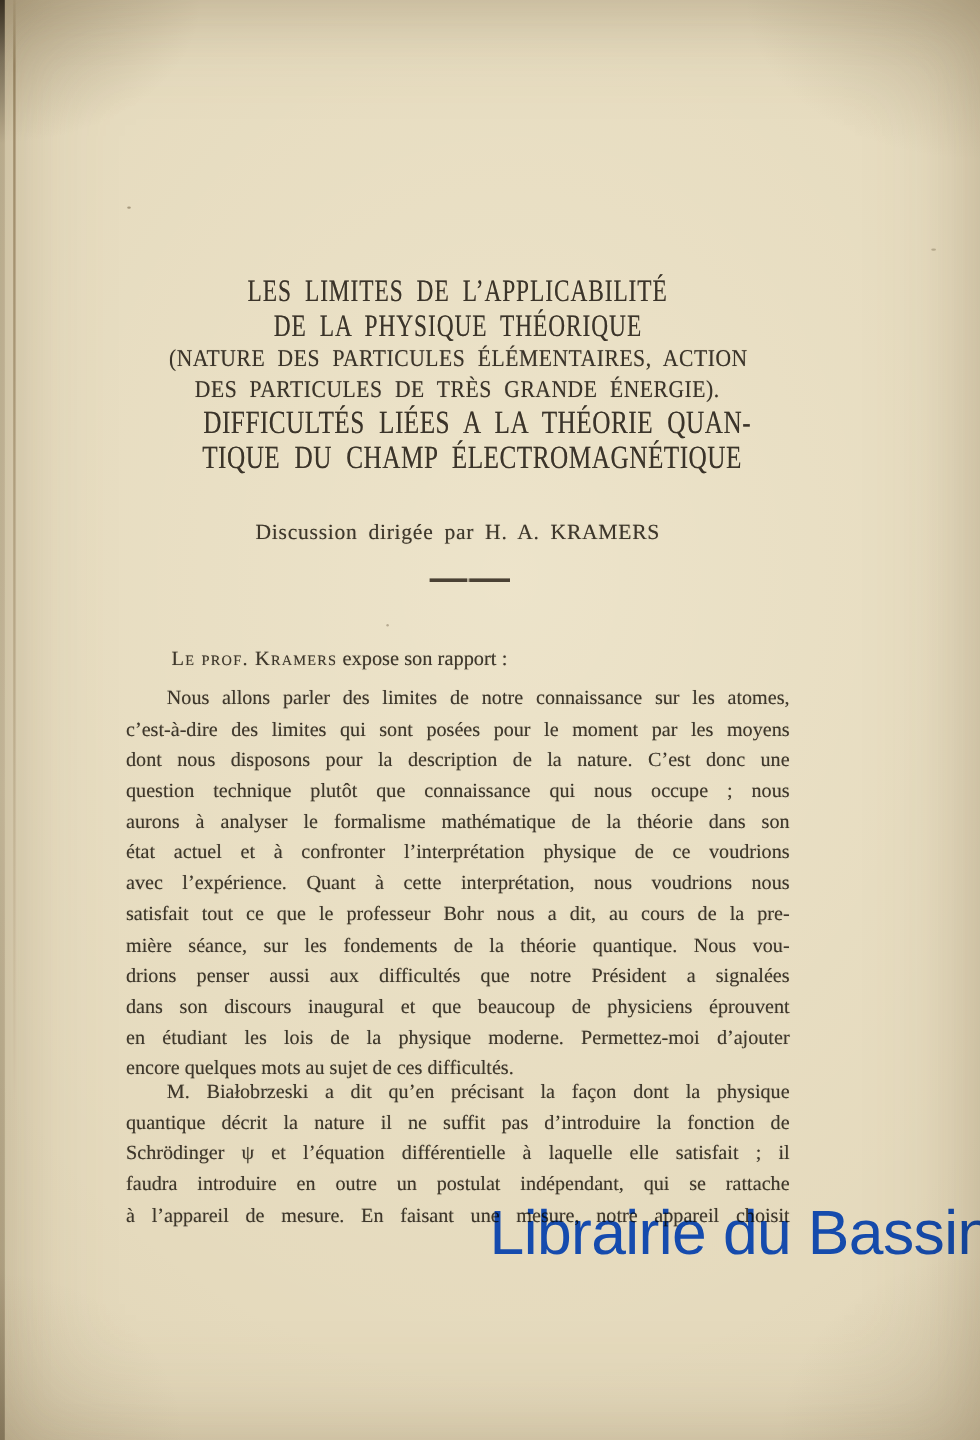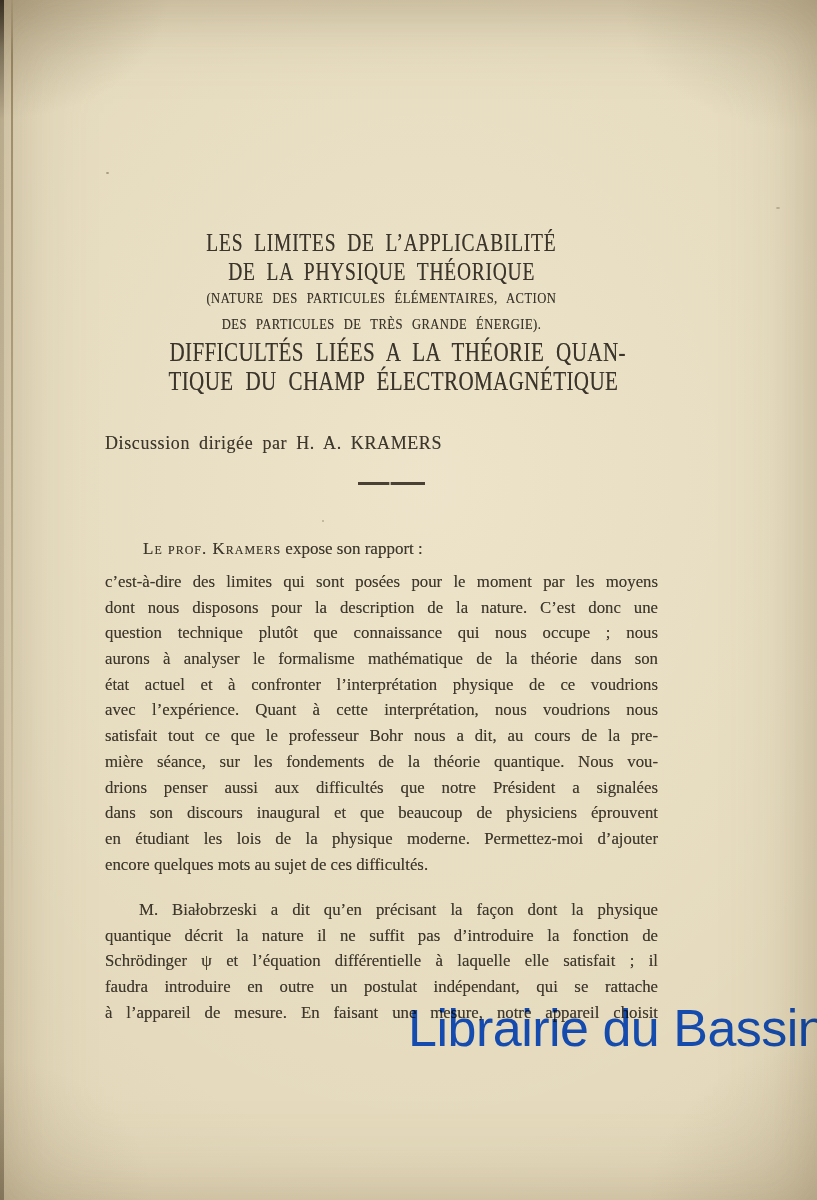--- a/index.html
+++ b/index.html
@@ -37,30 +37,30 @@
   }
   .speck{position:absolute;border-radius:50%;background:rgba(86,70,44,.45);pointer-events:none;}
   .speck-1{left:106px;top:172px;width:3px;height:2px;}
   .speck-2{left:776px;top:207px;width:4px;height:2px;background:rgba(86,70,44,.30);}
   .speck-3{left:322px;top:520px;width:2px;height:2px;background:rgba(86,70,44,.35);}
 
   
   .title-block{position:absolute;left:105px;top:228px;width:553px;text-align:center;color:#3b342a;}
   .title-block .ln{white-space:nowrap;}
   .t-main{font-size:26px;line-height:29px;letter-spacing:1px;word-spacing:7px;}
-  .t-sub{font-size:14px;line-height:26px;letter-spacing:.5px;word-spacing:6px;text-decoration:underline;}
+  .t-sub{font-size:20px;line-height:26px;letter-spacing:.5px;word-spacing:6px;text-decoration:underline;}
   .t-main2{font-size:27px;line-height:29px;letter-spacing:.5px;word-spacing:8px;}
   .cx{display:inline-block;transform-origin:50% 50%;}
   .cx75{transform:scaleX(.75);}
   .cx90{transform:scaleX(.90);}
   .cx78{transform:scaleX(.78);}
   .title-block .ln, .byline, .intro, .bl{text-shadow:0 0 .6px rgba(62,55,43,.5);}
 
   .byline{
-    position:absolute;left:105px;top:431px;width:553px;text-align:left;
+    position:absolute;left:105px;top:431px;width:553px;text-align:center;
     font-size:18px;line-height:24px;letter-spacing:.6px;word-spacing:4px;
   }
   .rule{
     position:absolute;left:358px;top:482px;width:67px;height:2.5px;
     background:linear-gradient(to right,#4a4134 0 46%,rgba(74,65,52,.35) 47% 49%,#4a4134 50% 100%);
   }
 
   
   .intro{position:absolute;left:105px;top:536px;width:553px;margin:0;
     font-size:17px;line-height:26px;padding-left:38px;box-sizing:border-box;}
@@ -104,20 +104,21 @@
     <div class="ln t-main2"><span class="cx cx78">TIQUE DU CHAMP ÉLECTROMAGNÉTIQUE</span></div>
   </header>
 
   <div class="byline">Discussion dirigée par H. A. KRAMERS</div>
 
   <div class="rule"></div>
 
   <p class="intro"><span class="sc">Le prof. Kramers</span><span> expose son rapport :</span></p>
 
   <div class="para para1">
+    <div class="bl j ind">Nous allons parler des limites de notre connaissance sur les atomes,</div>
     <div class="bl j">c’est-à-dire des limites qui sont posées pour le moment par les moyens</div>
     <div class="bl j">dont nous disposons pour la description de la nature. C’est donc une</div>
     <div class="bl j">question technique plutôt que connaissance qui nous occupe ; nous</div>
     <div class="bl j">aurons à analyser le formalisme mathématique de la théorie dans son</div>
     <div class="bl j">état actuel et à confronter l’interprétation physique de ce voudrions</div>
     <div class="bl j">avec l’expérience. Quant à cette interprétation, nous voudrions nous</div>
     <div class="bl j">satisfait tout ce que le professeur Bohr nous a dit, au cours de la pre-</div>
     <div class="bl j">mière séance, sur les fondements de la théorie quantique. Nous vou-</div>
     <div class="bl j">drions penser aussi aux difficultés que notre Président a signalées</div>
     <div class="bl j">dans son discours inaugural et que beaucoup de physiciens éprouvent</div>

